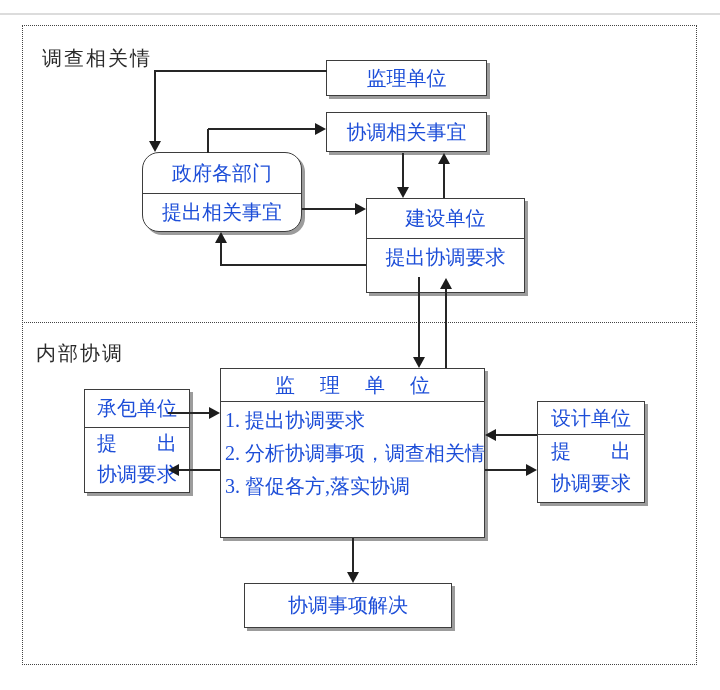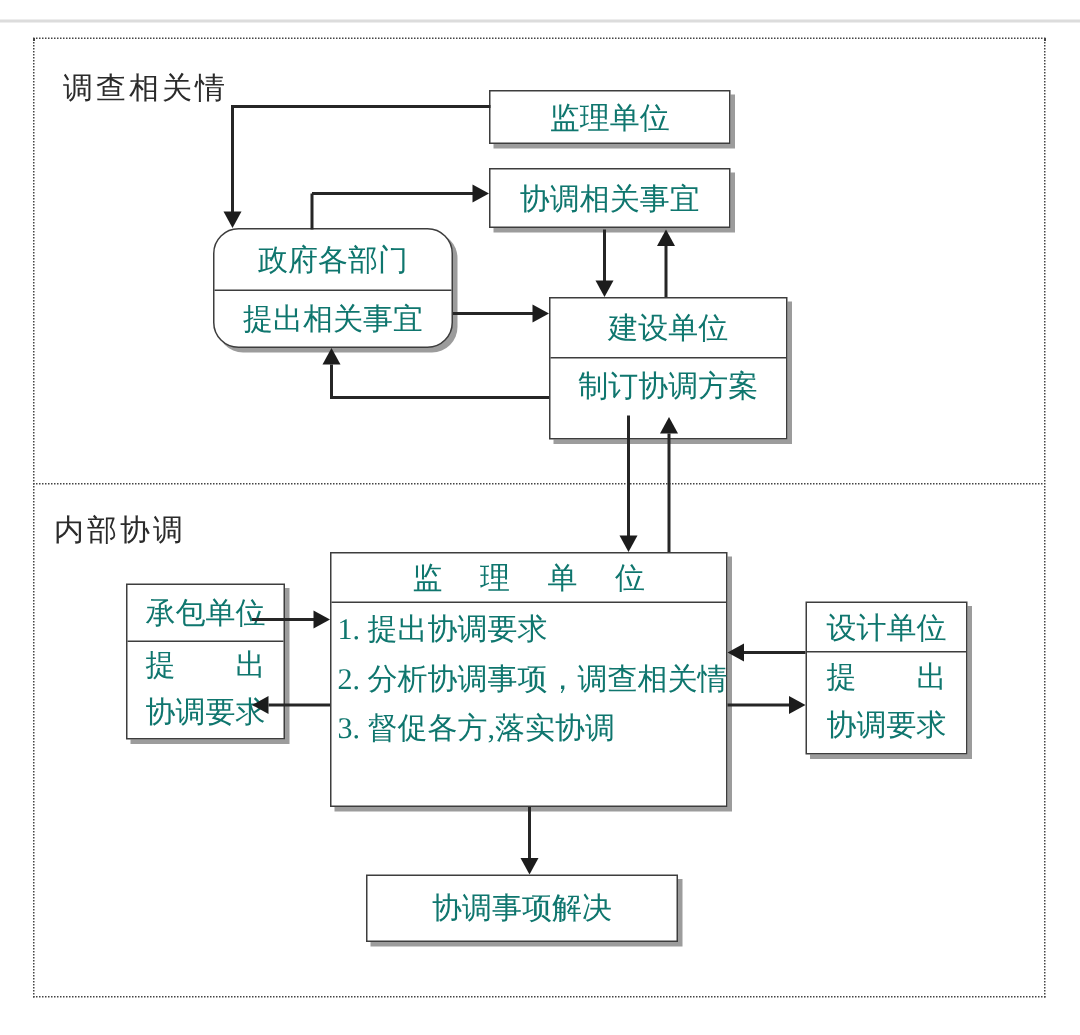--- a/index.html
+++ b/index.html
@@ -15,21 +15,21 @@
   .dotted-divider{
     position:absolute;left:22px;top:322px;width:673px;height:0;
     border-top:1px dotted #444;
   }
   .zone-label{
     position:absolute;font-size:20px;letter-spacing:2px;color:#2b2b2b;white-space:nowrap;
   }
   .box{
     position:absolute;background:#ffffff;border:1.6px solid #3d3d3d;
     box-shadow:3px 3px 0 #9c9c9c;box-sizing:border-box;
-    font-size:20px;color:#0f766e;text-align:center;
+    font-size:20px;color:#1d4ed8;text-align:center;
   }
   .box .row{display:flex;align-items:center;justify-content:center;box-sizing:border-box;}
   .box .row.sep{border-top:1.4px solid #3d3d3d;}
   .list{padding:2px 2px 0 4px;text-align:left;}
   .list .ln{height:33px;line-height:33px;white-space:nowrap;font-size:20px;}
   .title-sp{letter-spacing:10px;text-indent:10px;}
   .hline{position:absolute;height:2px;background:#262626;}
   .vline{position:absolute;width:2px;background:#262626;}
   .arr{position:absolute;width:0;height:0;}
   .arr.d{border-left:6px solid transparent;border-right:6px solid transparent;border-top:11px solid #1c1c1c;}
@@ -57,21 +57,21 @@
     <div class="row" style="height:100%;">协调相关事宜</div>
   </div>
 
   <div class="box" style="left:142px;top:152px;width:160px;height:80px;border-radius:17px;">
     <div class="row" style="height:40px;">政府各部门</div>
     <div class="row sep" style="height:37px;">提出相关事宜</div>
   </div>
 
   <div class="box" style="left:366px;top:198px;width:159px;height:95px;">
     <div class="row" style="height:39px;">建设单位</div>
-    <div class="row sep" style="height:37px;">制订协调方案</div>
+    <div class="row sep" style="height:37px;">提出协调要求</div>
   </div>
 
   <div class="box" style="left:62px;top:389px;width:106px;height:104px;margin-left:22px;">
     <div class="row" style="height:37px;">承包单位</div>
     <div class="row sep" style="height:31px;">提　　出</div>
     <div class="row" style="height:33px;">协调要求</div>
   </div>
 
   <div class="box" style="left:220px;top:368px;width:265px;height:170px;">
     <div class="row title-sp" style="height:32px;">监 理 单 位</div>

